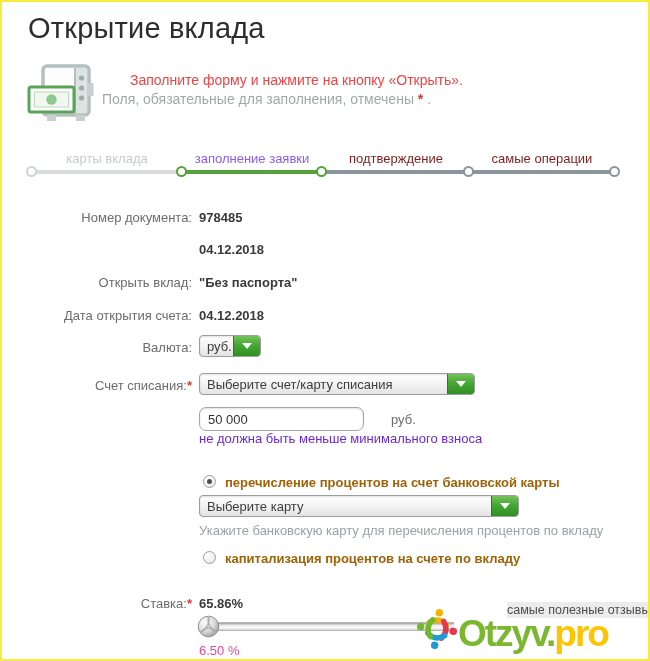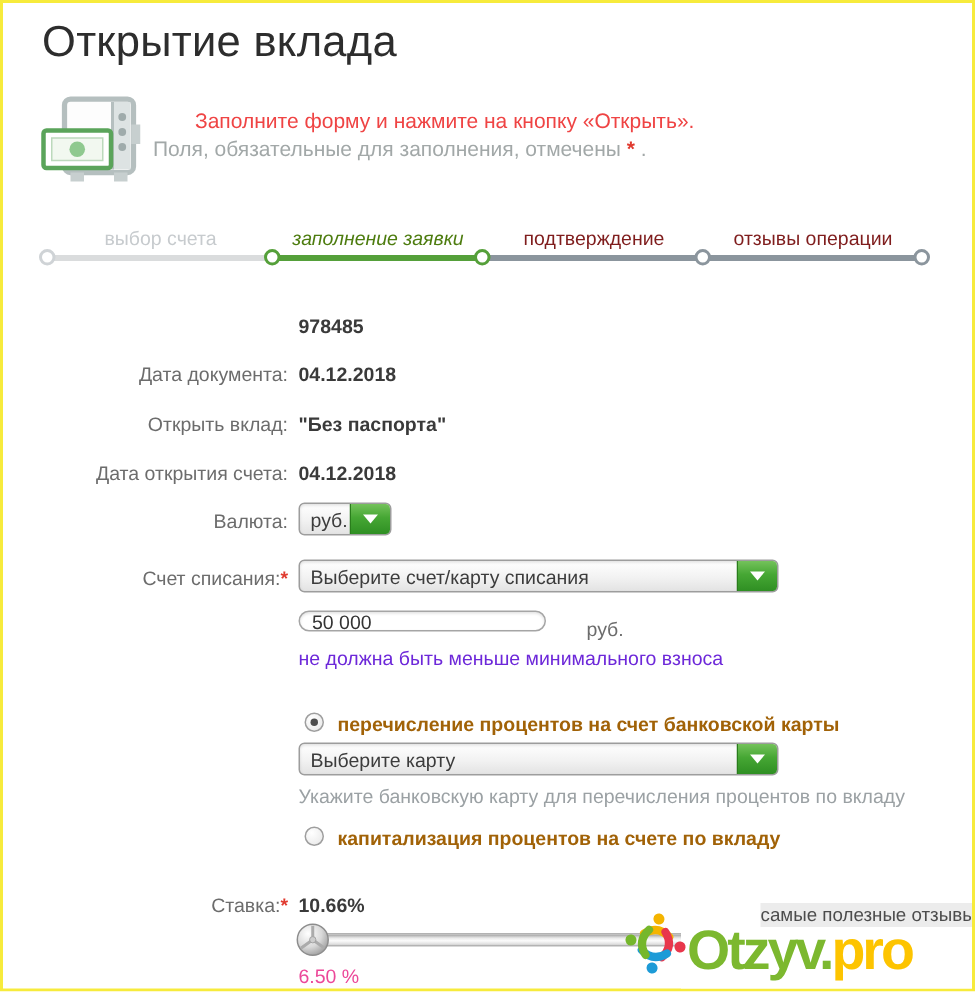--- a/index.html
+++ b/index.html
@@ -12,21 +12,21 @@
   
   .title { position:absolute; left:26px; top:10px; margin:0; font-size:29px; font-weight:400; color:#2d2d2d; letter-spacing:0.2px; }
   .safe { position:absolute; left:24px; top:60px; width:72px; height:68px; }
   .instr1 { position:absolute; left:100px; top:70px; font-size:14px; color:#ef4444;margin-left:28px; }
   .instr2 { position:absolute; left:100px; top:89px; font-size:14px; color:#a2a8a8; }
   .req { color:#e03a2f; font-weight:bold; }
 
   
   .slabel { position:absolute; top:149px; transform:translateX(-50%); font-size:13px; white-space:nowrap; }
   .sl-past { color:#c7cbce; }
-  .sl-active { color:#4d7c0f;font-style:italic; }
+  .sl-active { color:#8b5cf6; }
   .sl-next { color:#7f1d1d; }
   .seg { position:absolute; top:168px; height:4px; border-radius:2px; }
   .seg-light { background:#dadcdd; }
   .seg-green { background:#55a03a; }
   .seg-gray  { background:#8b959d; }
   .dot { position:absolute; top:164px; width:7px; height:7px; border-radius:50%; background:#fff; border:2.5px solid #cfd3d6; z-index:2; }
   .dot-green { border-color:#55a03a; }
   .dot-gray  { border-color:#8b959d; }
 
   
@@ -39,21 +39,21 @@
   .dd { position:absolute; height:22px; box-sizing:border-box; border:1px solid #9d9d9d; border-radius:4px;
         background:linear-gradient(180deg,#ffffff 0%,#f2f2f2 55%,#e3e3e3 100%);
         box-shadow: inset 0 1px 2px rgba(0,0,0,.12); display:flex; align-items:center; cursor:pointer; }
   .ddtxt { flex:1; padding:0 7px; font-size:13px; color:#3c3c3c; white-space:nowrap; overflow:hidden; }
   .ddbtn { width:26px; align-self:stretch; border-left:1px solid #2a7d1c; border-radius:0 3px 3px 0;
            background:linear-gradient(180deg,#74c25b 0%,#46a734 45%,#2f8f23 100%);
            display:flex; align-items:center; justify-content:center; }
   .arrdn { width:0; height:0; border-left:5px solid transparent; border-right:5px solid transparent; border-top:6px solid #ffffff; }
 
   
-  .tinput { position:absolute; box-sizing:border-box; height:14px; border:1px solid #a5a5a5; border-radius:7px;
+  .tinput { position:absolute; box-sizing:border-box; height:24px; border:1px solid #a5a5a5; border-radius:7px;
             padding:0 8px; font-size:13px; color:#333; font-family:"Liberation Sans",sans-serif;
             box-shadow: inset 0 1px 2px rgba(0,0,0,.12); background:#fff; }
 
   
   .radio { position:absolute; width:13px; height:13px; box-sizing:border-box; border:1px solid #9e9e9e; border-radius:50%;
            background:radial-gradient(circle at 35% 30%, #ffffff 0%, #eeeeee 70%, #dcdcdc 100%); cursor:pointer; }
   .radio.sel::after { content:""; display:block; width:5px; height:5px; border-radius:50%; background:#4d4d4d; margin:3px 0 0 3px; }
   .optlabel { position:absolute; font-size:13px; font-weight:bold; color:#a16207; white-space:nowrap; cursor:pointer; }
 
   
@@ -97,60 +97,60 @@
   </span>
 
   <div class="instr1">Заполните форму и нажмите на кнопку «Открыть».</div>
   <div class="instr2">
     <span>Поля, обязательные для заполнения, отмечены</span>
     <span class="req">*</span>
     <span>.</span>
   </div>
 
   <div>
-    <span class="slabel sl-past" style="left:105px">выбор счета</span>
+    <span class="slabel sl-past" style="left:105px">карты вклада</span>
     <span class="slabel sl-active" style="left:250px">заполнение заявки</span>
     <span class="slabel sl-next" style="left:394px">подтверждение</span>
-    <span class="slabel sl-next" style="left:540px">отзывы операции</span>
+    <span class="slabel sl-next" style="left:540px">самые операции</span>
 
     <div class="seg seg-light" style="left:30px;width:150px"></div>
     <div class="seg seg-green" style="left:180px;width:140px"></div>
     <div class="seg seg-gray" style="left:320px;width:147px"></div>
     <div class="seg seg-gray" style="left:467px;width:146px"></div>
 
     <i class="dot" style="left:24px"></i>
     <i class="dot dot-green" style="left:174px"></i>
     <i class="dot dot-green" style="left:314px"></i>
     <i class="dot dot-gray" style="left:461px"></i>
     <i class="dot dot-gray" style="left:607px"></i>
   </div>
 
+  <span class="lbl" style="top:208px">Номер документа:</span>
   <span class="val" style="top:208px">978485</span>
 
-  <span class="lbl" style="top:240px">Дата документа:</span>
   <span class="val" style="top:240px">04.12.2018</span>
 
   <span class="lbl" style="top:273px">Открыть вклад:</span>
   <span class="val" style="top:273px">"Без паспорта"</span>
 
   <span class="lbl" style="top:306px">Дата открытия счета:</span>
   <span class="val" style="top:306px">04.12.2018</span>
 
   <span class="lbl" style="top:338px">Валюта:</span>
   <div class="dd" style="left:197px;top:333px;width:62px">
     <span class="ddtxt">руб.</span>
     <span class="ddbtn">
         <i class="arrdn"></i>
       </span>
   </div>
 
   <span class="lbl" style="top:376px">
     <span>Счет списания:</span><span class="req">*</span>
   </span>
-  <div class="dd" style="left:197px;top:371px;width:320px">
+  <div class="dd" style="left:197px;top:371px;width:276px">
     <span class="ddtxt">Выберите счет/карту списания</span>
     <span class="ddbtn">
         <i class="arrdn"></i>
       </span>
   </div>
 
   <input class="tinput" type="text" style="left: 197px; top: 405px; width: 165px;" value="50 000">
   <span class="unit" style="left:389px;top:410px">руб.</span>
   <span class="hint" style="top:429px;color:#6d28d9">не должна быть меньше минимального взноса</span>
 
@@ -164,21 +164,21 @@
       </span>
   </div>
   <span class="hint" style="top:521px">Укажите банковскую карту для перечисления процентов по вкладу</span>
 
   <span class="radio" style="left:201px;top:549px"></span>
   <span class="optlabel" style="left:223px;top:549px">капитализация процентов на счете по вкладу</span>
 
   <span class="lbl" style="top:594px">
     <span>Ставка:</span><span class="req">*</span>
   </span>
-  <span class="val" style="top:594px">10.66%</span>
+  <span class="val" style="top:594px">65.86%</span>
 
   <div class="track"></div>
   <span class="handle">
     <svg width="23" height="23" viewBox="0 0 23 23">
       <defs>
         <radialGradient id="hg" cx="35%" cy="30%" r="80%">
           <stop offset="0" stop-color="#ffffff"></stop>
           <stop offset="0.55" stop-color="#d9d9d9"></stop>
           <stop offset="1" stop-color="#969696"></stop>
         </radialGradient>

